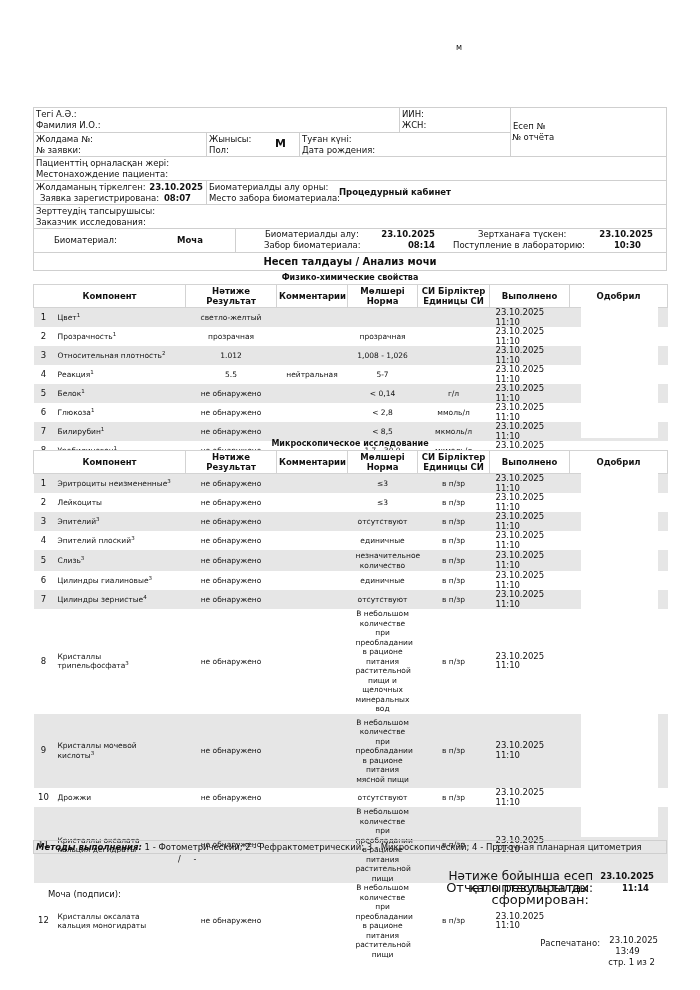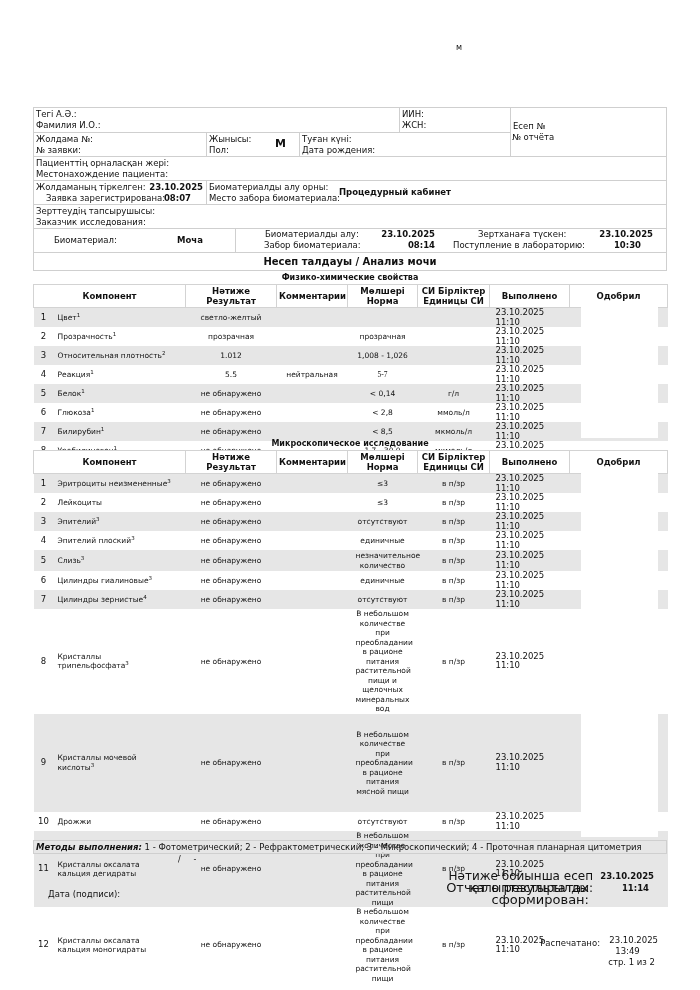--- a/index.html
+++ b/index.html
@@ -62,21 +62,21 @@
   <div class="box" style="left:266px;top:25px;width:212px;height:25px;"></div>
   <div class="lbl" style="left:269px;top:27px;">Туған күні:</div>
   <div class="lbl" style="left:269px;top:38px;">Дата рождения:</div>
 
   <div class="box" style="left:0;top:49px;width:634px;height:25px;"></div>
   <div class="lbl" style="left:3px;top:51px;">Пациенттің орналасқан жері:</div>
   <div class="lbl" style="left:3px;top:62px;">Местонахождение пациента:</div>
 
   <div class="box" style="left:0;top:73px;width:174px;height:25px;"></div>
   <div class="lbl" style="left:3px;top:75px;">Жолдаманың тіркелген:</div>
-  <div class="lbl" style="left:13px;top:86px;">Заявка зарегистрирована:</div>
+  <div class="lbl" style="left:7px;top:86px;">Заявка зарегистрирована:</div>
   <div class="val" style="left:110px;top:75px;width:60px;">23.10.2025</div>
   <div class="val" style="left:110px;top:86px;width:48px;">08:07</div>
   <div class="box" style="left:173px;top:73px;width:461px;height:25px;"></div>
   <div class="lbl" style="left:176px;top:75px;">Биоматериалды алу орны:</div>
   <div class="lbl" style="left:176px;top:86px;">Место забора биоматериала:</div>
   <div class="lbl bold" style="left:306px;top:80px;">Процедурный кабинет</div>
 
   <div class="box" style="left:0;top:97px;width:634px;height:25px;"></div>
   <div class="lbl" style="left:3px;top:99px;">Зерттеудің тапсырушысы:</div>
   <div class="lbl" style="left:3px;top:110px;">Заказчик исследования:</div>
@@ -150,21 +150,21 @@
         <td class="c" style="padding: 0px 8px;">1,008 - 1,026</td>
         <td class="c"></td>
         <td class="done">23.10.2025 11:10</td>
         <td></td>
       </tr>
       <tr class="w" style="height: 13.3px;">
         <td class="n">4</td>
         <td class="name" style="padding-right: 14px;"><span>Реакция</span><sup>1</sup></td>
         <td class="c">5.5</td>
         <td class="c">нейтральная</td>
-        <td class="c" style="padding: 0px 8px; font-family: Liberation Serif, serif;">5-7</td>
+        <td class="c" style="padding: 0px 8px;">5-7</td>
         <td class="c"></td>
         <td class="done">23.10.2025 11:10</td>
         <td></td>
       </tr>
       <tr class="g" style="height: 13.3px;">
         <td class="n">5</td>
         <td class="name" style="padding-right: 14px;"><span>Белок</span><sup>1</sup></td>
         <td class="c">не обнаружено</td>
         <td class="c"></td>
         <td class="c" style="padding: 0px 8px;">&lt; 0,14</td>
@@ -328,21 +328,21 @@
         <td class="c" style="padding: 0px 8px;">В небольшом количестве при преобладании в рационе питания растительной пищи и щелочных минеральных вод</td>
         <td class="c">в п/зр</td>
         <td class="done">23.10.2025 11:10</td>
         <td></td>
       </tr>
       <tr class="g" style="height: 52px;">
         <td class="n">9</td>
         <td class="name" style="padding-right: 14px;"><span>Кристаллы мочевой кислоты</span><sup>3</sup></td>
         <td class="c">не обнаружено</td>
         <td class="c"></td>
-        <td class="c" style="padding: 16px 8px;">В небольшом количестве при преобладании в рационе питания мясной пищи</td>
+        <td class="c" style="padding: 4px 8px;">В небольшом количестве при преобладании в рационе питания мясной пищи</td>
         <td class="c">в п/зр</td>
         <td class="done">23.10.2025 11:10</td>
         <td></td>
       </tr>
       <tr class="w" style="height: 13.3px;">
         <td class="n">10</td>
         <td class="name" style="padding-right: 14px;"><span>Дрожжи</span></td>
         <td class="c">не обнаружено</td>
         <td class="c"></td>
         <td class="c" style="padding: 0px 8px;">отсутствуют</td>
@@ -374,21 +374,21 @@
 </table>
 
 <div class="cover" style="left:581px;top:304px;width:77px;height:134px;"></div>
 <div class="cover" style="left:581px;top:470px;width:77px;height:192px;"></div>
 <div class="cover" style="left:581px;top:704px;width:77px;height:133px;"></div>
 
 <div class="abs methods"><b>Методы выполнения:</b><span> 1 - Фотометрический; 2 - Рефрактометрический; 3 -  Микроскопический; 4 - Проточная планарная цитометрия</span></div>
 
 <div class="abs" style="left:178px;top:855px;font-size:8px;white-space:pre;">/     -</div>
 
-<div class="abs" style="left:48px;top:889px;font-size:8.5px;">Дата (подписи):</div>
+<div class="abs" style="left:48px;top:889px;font-size:8.5px;">Моча (подписи):</div>
 
 <div class="abs" style="left:380px;top:870px;width:213px;text-align:right;font-size:12px;line-height:12px;">Нәтиже бойынша есеп қалыптастырылды:</div>
 <div class="abs" style="left:380px;top:882px;width:209px;text-align:right;font-size:13px;line-height:12px;">Отчет о результатах сформирован:</div>
 <div class="abs" style="left:594px;top:870px;width:60px;text-align:right;font-weight:bold;font-size:8.5px;line-height:12px;">23.10.2025</div>
 <div class="abs" style="left:594px;top:882px;width:55px;text-align:right;font-weight:bold;font-size:8.5px;line-height:12px;">11:14</div>
 
 <div class="abs" style="left:520px;top:938px;width:80px;text-align:right;font-size:8.5px;">Распечатано:</div>
 <div class="abs" style="left:600px;top:935px;width:58px;text-align:right;font-size:8.5px;line-height:11px;">23.10.2025</div>
 <div class="abs" style="left:600px;top:946px;width:55px;text-align:center;font-size:8.5px;line-height:11px;">13:49</div>
 <div class="abs" style="left:590px;top:957px;width:65px;text-align:right;font-size:8.5px;line-height:11px;">стр. 1 из 2</div>

